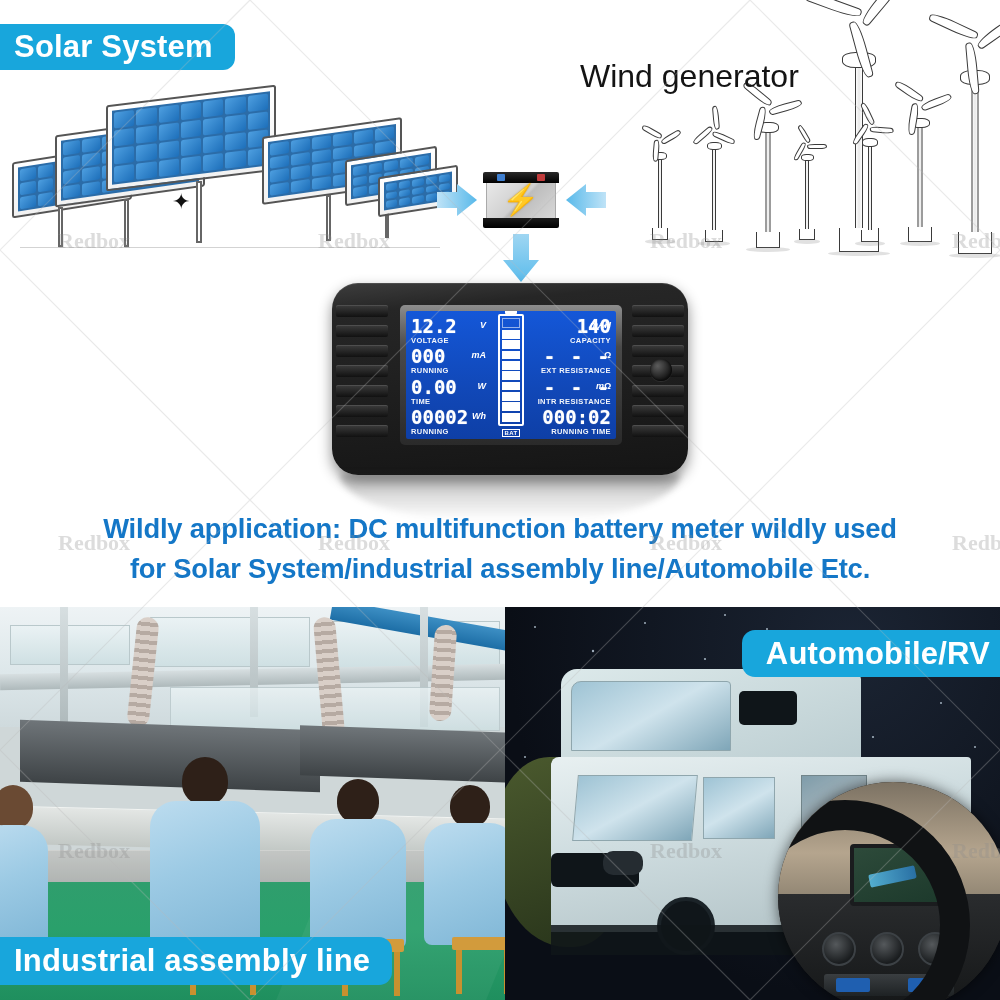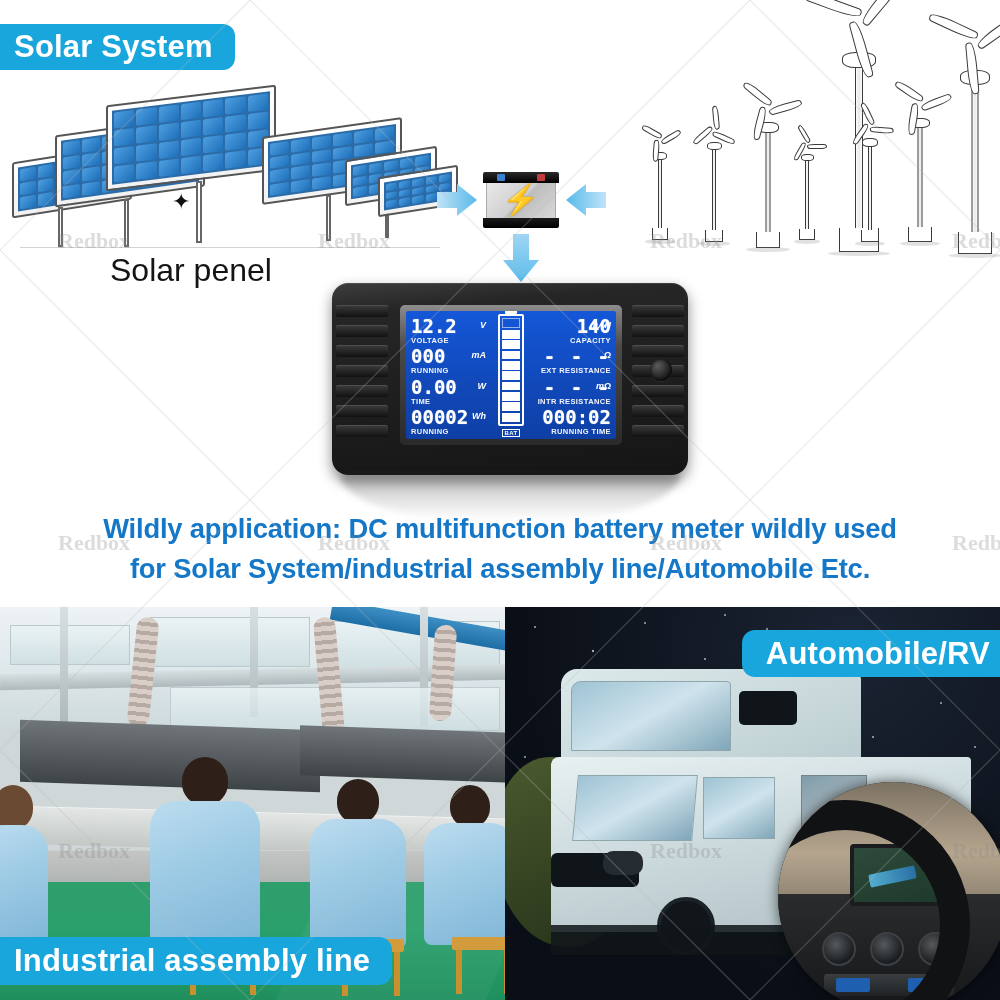--- a/index.html
+++ b/index.html
@@ -125,21 +125,21 @@
   .arrow { position: absolute; }
   .arrow-l { left: 437px; top: 183px; width: 40px; height: 34px; }
   .arrow-r { left: 566px; top: 183px; width: 40px; height: 34px; }
   .arrow-d { left: 501px; top: 234px; width: 40px; height: 48px; }
   .arrow svg { display:block; width:100%; height:100%; }
 
   
   .meter {
     position: absolute; left: 332px; top: 283px; width: 356px; height: 192px;
     background: linear-gradient(175deg,#3d3d3d 0%,#262626 14%,#1d1d1d 60%,#151515 100%);
-    border-radius: 16px;
+    border-radius: 26px;
     box-shadow: 0 6px 14px rgba(0,0,0,.45), inset 0 1px 0 rgba(255,255,255,.10);
   }
   .grille { position: absolute; top: 22px; width: 52px; height: 150px; }
   .grille.left { left: 4px; }
   .grille.right { right: 4px; }
   .grille i {
     display:block; height: 12px; margin-bottom: 8px;
     background: linear-gradient(180deg,#3c3c3c,#111);
     border-radius: 2px;
     box-shadow: inset 0 1px 0 rgba(255,255,255,.10);
@@ -471,21 +471,20 @@
             <i></i>
             <i></i>
             <i></i>
             <i></i>
         </div>
       </div>
 
       <div class="ground-line" style="left:20px; top:152px; width:420px;"></div>
     </div>
 
-    <span class="label-dark label-panel">Solar penel</span>
 
     <div style="position:absolute; left:620px; top:20px; width:380px; height:250px;">
 
       <div class="turbine" style="left:20px; top:120px; width:40px; height:100px;">
         <div class="mast" style="top:14px; width:4px; height:78px;"></div>
         <div class="base" style="width:16px; height:12px;"></div>
         <div class="nacelle" style="width:14px; height:8px; margin-left:-7px; top:12px;"></div>
         <div class="blade" style="width:22px; height:6px; transform: rotate(-150deg);"></div>
         <div class="blade" style="width:22px; height:6px; transform: rotate(-30deg);"></div>
         <div class="blade" style="width:22px; height:6px; transform: rotate(95deg);"></div>
@@ -556,20 +555,21 @@
         <div class="mast" style="top:38px; width:7px; height:152px;"></div>
         <div class="base" style="width:34px; height:22px;"></div>
         <div class="nacelle" style="width:30px; height:15px; margin-left:-15px; top:28px;"></div>
         <div class="blade" style="width:52px; height:10px; transform: rotate(-155deg);"></div>
         <div class="blade" style="width:52px; height:10px; transform: rotate(-35deg);"></div>
         <div class="blade" style="width:52px; height:10px; transform: rotate(85deg);"></div>
         <div class="shadow" style="width:52px;"></div>
       </div>
     </div>
 
+    <span class="label-dark label-wind">Wind generator</span>
 
     <div class="arrow arrow-l">
       <svg viewBox="0 0 40 34">
           <defs>
             <linearGradient id="gl" x1="0" y1="0" x2="1" y2="0">
         <stop offset="0" stop-color="#bfe3f7"></stop>
               <stop offset="1" stop-color="#58b9ea"></stop>
             </linearGradient>
           </defs>
         <path d="M0 9 L20 9 L20 1 L40 17 L20 33 L20 25 L0 25 Z" fill="url(#gl)"></path>

